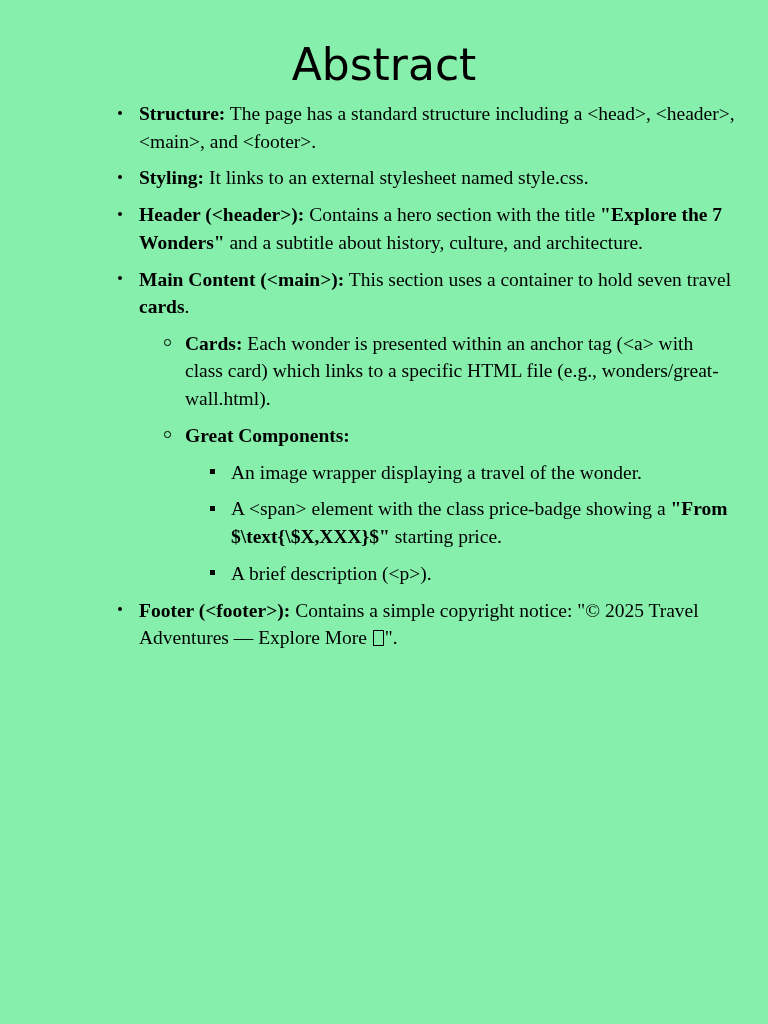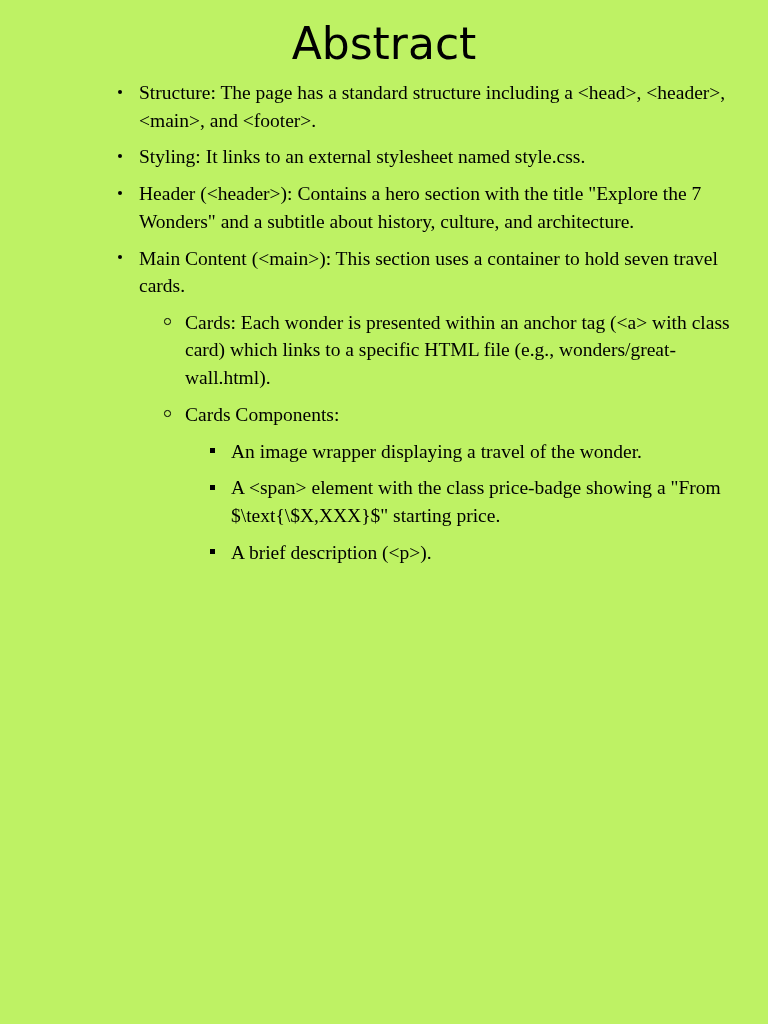--- a/index.html
+++ b/index.html
@@ -4,27 +4,27 @@
 <style>
   html, body {
     margin: 0;
     padding: 0;
     background: #ffffff;
   }
   .page {
     position: relative;
     width: 768px;
     height: 1024px;
-    background: #bef264;
+    background: #86efac;
     color: #000000;
     font-family: "Liberation Serif", serif;
     font-size: 19.5px;
     line-height: 27.4px;
     box-sizing: border-box;
-    padding-top: 19px;
+    padding-top: 40px;
     overflow: hidden;
   }
   .title {
     font-family: "DejaVu Sans", sans-serif;
     font-weight: normal;
     font-size: 44px;
     line-height: 1.15;
     text-align: center;
     margin: 0 0 6px 0;
   }
@@ -63,21 +63,21 @@
     border: 1px solid #000;
     box-sizing: border-box;
     background: transparent;
   }
   .lvl3 > li::before {
     top: 10.5px;
     width: 5px;
     height: 5px;
     background: #000;
   }
-  .b { font-weight: normal; }
+  .b { font-weight: bold; }
   .tofu {
     display: inline-block;
     width: 11px;
     height: 16px;
     border: 1.5px solid #000;
     box-sizing: border-box;
     vertical-align: -2px;
     margin: 0 1px;
   }
 </style>
@@ -97,30 +97,33 @@
       <li>
         <p><span class="b">Header (&lt;header&gt;):</span><span class="r"> Contains a hero section with the title </span><span class="b">"Explore the 7 Wonders"</span><span class="r"> and a subtitle about history, culture, and architecture.</span></p>
       </li>
       <li>
         <p><span class="b">Main Content (&lt;main&gt;):</span><span class="r"> This section uses a container to hold seven travel </span><span class="b">cards</span><span class="r">.</span></p>
         <ul class="lvl2">
           <li>
             <p><span class="b">Cards:</span><span class="r"> Each wonder is presented within an anchor tag (&lt;a&gt; with class card) which links to a specific HTML file (e.g., wonders/great-wall.html).</span></p>
           </li>
           <li>
-            <p><span class="b">Cards Components:</span></p>
+            <p><span class="b">Great Components:</span></p>
             <ul class="lvl3">
               <li>
                 <p><span class="r">An image wrapper displaying a travel of the wonder.</span></p>
               </li>
               <li>
                 <p><span class="r">A &lt;span&gt; element with the class price-badge showing a </span><span class="b">"From $\text{\$X,XXX}$"</span><span class="r"> starting price.</span></p>
               </li>
               <li>
                 <p><span class="r">A brief description (&lt;p&gt;).</span></p>
               </li>
             </ul>
           </li>
         </ul>
       </li>
+      <li>
+        <p><span class="b">Footer (&lt;footer&gt;):</span><span class="r"> Contains a simple copyright notice: "© 2025 Travel Adventures — Explore More </span><span class="tofu"></span><span class="r">".</span></p>
+      </li>
     </ul>
   </div>
 </main>
 
 </body></html>

